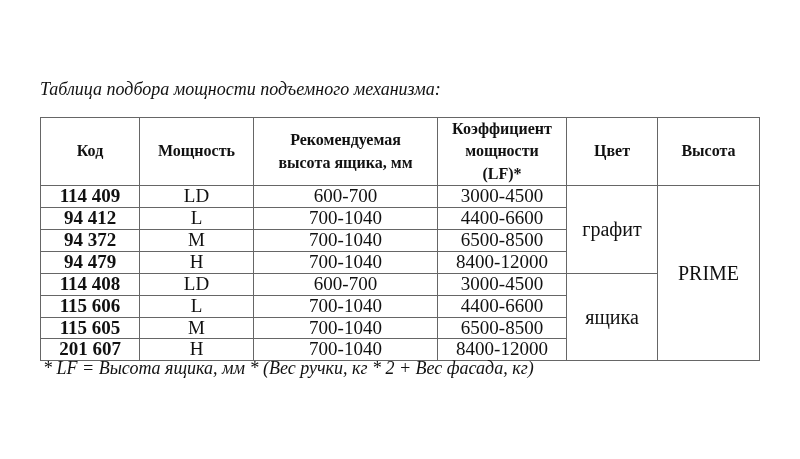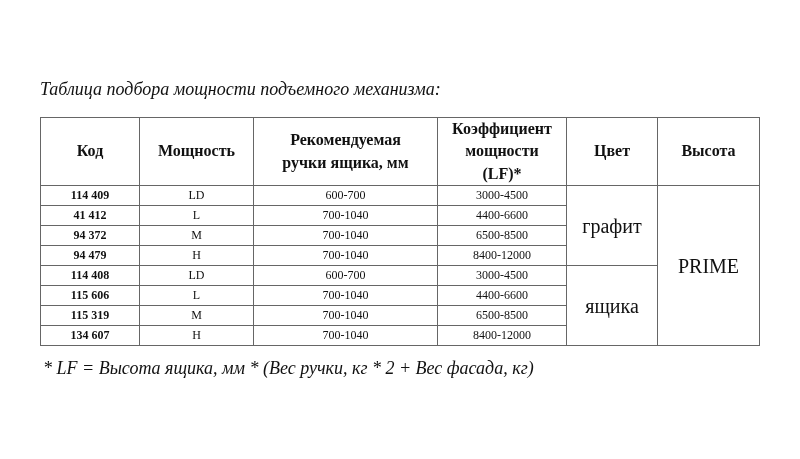--- a/index.html
+++ b/index.html
@@ -32,21 +32,21 @@
     text-align:center;vertical-align:middle;
     padding:0 2px;
     overflow:hidden;
   }
   thead tr{height:66px;}
   th{
     font-weight:bold;font-size:16px;line-height:1.4;
     white-space:pre-line;
   }
   tbody tr{height:20px;}
-  tbody td{font-size:12px;line-height:1.1;}
+  tbody td{font-size:19px;line-height:1.1;}
   td.code-cell{font-weight:bold;}
   td.color-group-cell,td.brand-cell{font-size:20px;}
   .footnote{
     position:absolute;left:43px;top:357px;margin:0;
     font-style:italic;font-size:18px;line-height:1.25;
     white-space:nowrap;
     text-align:center;
   }
 </style>
 </head>
@@ -63,39 +63,39 @@
       <col style="width:184px">
       <col style="width:129px">
       <col style="width:91px">
       <col style="width:102px">
     </colgroup>
     <thead>
       <tr>
         <th>Код</th>
         <th>Мощность</th>
         <th>Рекомендуемая
-ручки ящика, мм</th>
+высота ящика, мм</th>
         <th>Коэффициент
 мощности
 (LF)*</th>
         <th>Цвет</th>
         <th>Высота</th>
       </tr>
     </thead>
     <tbody>
       <tr>
         <td class="code-cell">114 409</td>
         <td class="power-cell">LD</td>
         <td class="height-cell">600-700</td>
         <td class="lf-cell">3000-4500</td>
         <td class="color-group-cell" rowspan="4">графит</td>
         <td class="brand-cell" rowspan="8">PRIME</td>
       </tr>
       <tr>
-        <td class="code-cell">41 412</td>
+        <td class="code-cell">94 412</td>
         <td class="power-cell">L</td>
         <td class="height-cell">700-1040</td>
         <td class="lf-cell">4400-6600</td>
       </tr>
       <tr>
         <td class="code-cell">94 372</td>
         <td class="power-cell">M</td>
         <td class="height-cell">700-1040</td>
         <td class="lf-cell">6500-8500</td>
       </tr>
@@ -112,27 +112,27 @@
         <td class="lf-cell">3000-4500</td>
         <td class="color-group-cell" rowspan="4">ящика</td>
       </tr>
       <tr>
         <td class="code-cell">115 606</td>
         <td class="power-cell">L</td>
         <td class="height-cell">700-1040</td>
         <td class="lf-cell">4400-6600</td>
       </tr>
       <tr>
-        <td class="code-cell">115 319</td>
+        <td class="code-cell">115 605</td>
         <td class="power-cell">M</td>
         <td class="height-cell">700-1040</td>
         <td class="lf-cell">6500-8500</td>
       </tr>
       <tr>
-        <td class="code-cell">134 607</td>
+        <td class="code-cell">201 607</td>
         <td class="power-cell">H</td>
         <td class="height-cell">700-1040</td>
         <td class="lf-cell">8400-12000</td>
       </tr>
     </tbody>
   </table>
 
   <p class="footnote">* LF = Высота ящика, мм * (Вес ручки, кг * 2 + Вес фасада, кг)</p>
 
 </div>

